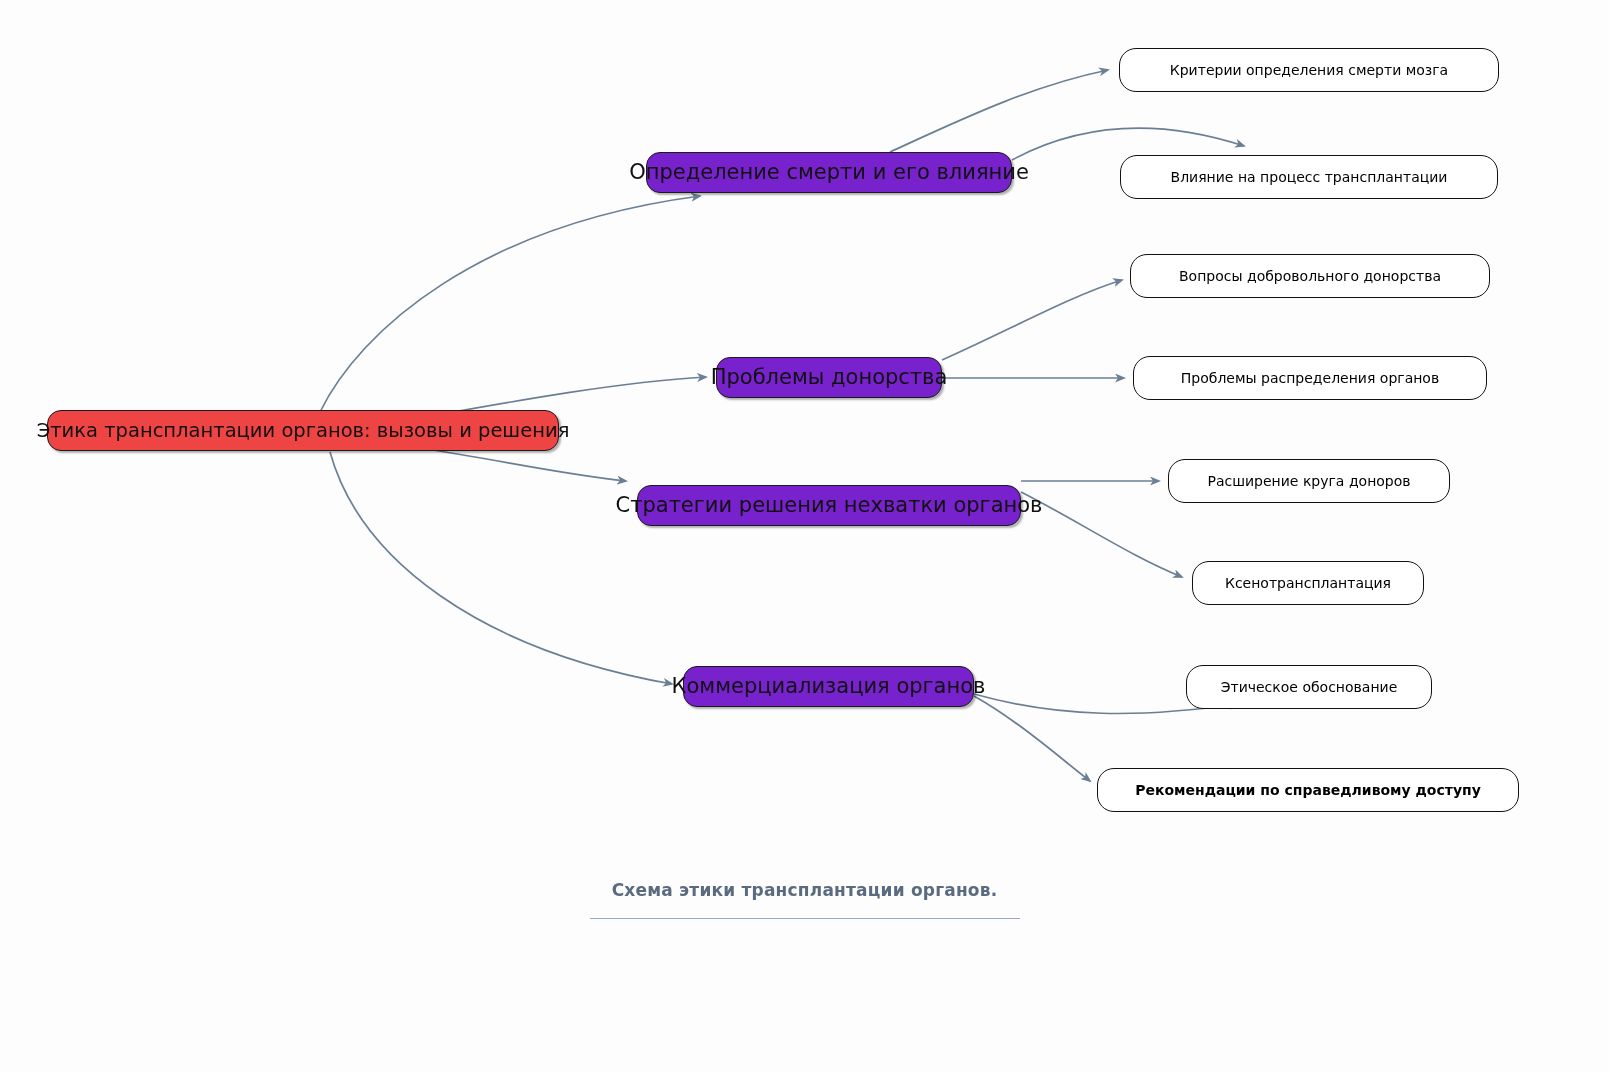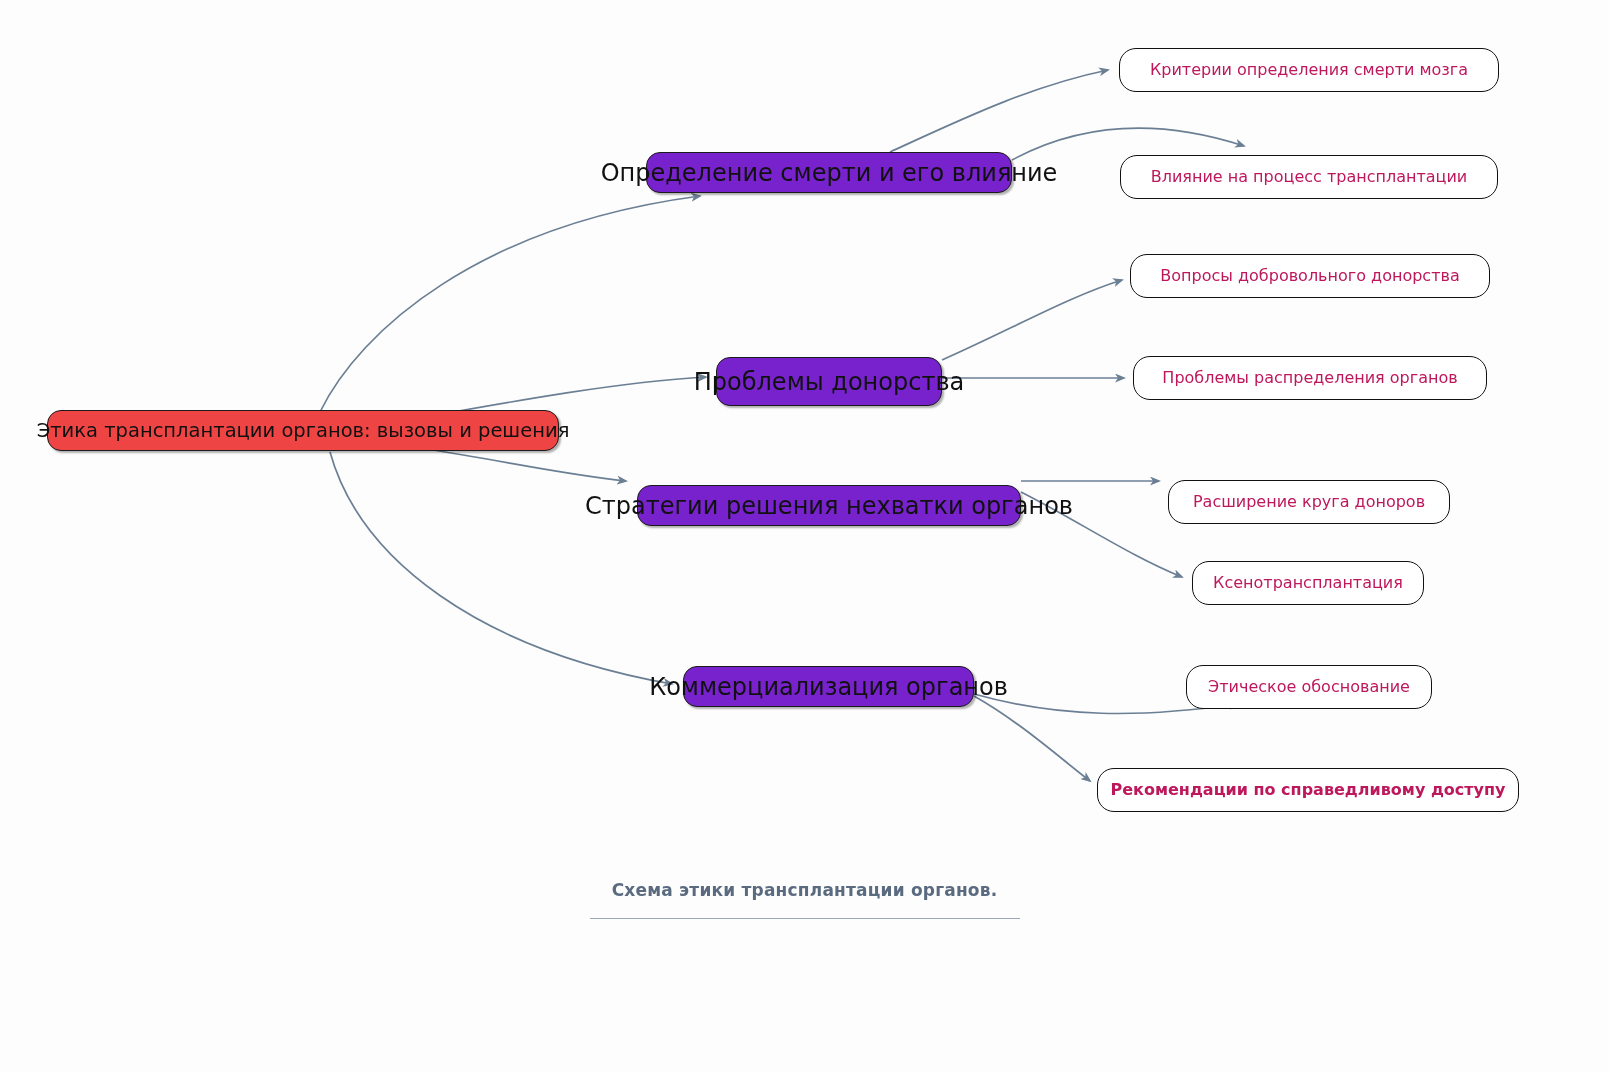--- a/index.html
+++ b/index.html
@@ -41,28 +41,28 @@
     background: #ef4444;
     border: 1.6px solid #1b1b1b;
     color: #111111;
     font-size: 19.5px;
     box-shadow: 2px 2px 2px rgba(0,0,0,0.30);
   }
   .node-branch {
     background: #7722cc;
     border: 1.6px solid #1b1b1b;
     color: #111111;
-    font-size: 24px;
+    font-size: 21px;
     box-shadow: 2px 2px 2px rgba(0,0,0,0.30);
   }
   .node-leaf {
     background: #ffffff;
     border: 1.7px solid #111111;
-    color: #be185d;
-    font-size: 16px;
+    color: #000000;
+    font-size: 14px;
     border-radius: 17px;
   }
   #footer {
     position: absolute;
     left: 0;
     top: 880px;
     width: 1609px;
     text-align: center;
   }
   .caption {
@@ -118,33 +118,33 @@
       </div>
       <div class="node node-branch" style="left: 646px; top: 152px; width: 366px; height: 41px;">
         <span class="node-label">Определение смерти и его влияние</span>
       </div>
       <div class="node node-leaf" style="left: 1119px; top: 48px; width: 380px; height: 44px;">
         <span class="node-label">Критерии определения смерти мозга</span>
       </div>
       <div class="node node-leaf" style="left: 1120px; top: 155px; width: 378px; height: 44px;">
         <span class="node-label">Влияние на процесс трансплантации</span>
       </div>
-      <div class="node node-branch" style="left: 716px; top: 357px; width: 226px; height: 49px;">
+      <div class="node node-branch" style="left: 716px; top: 357px; width: 226px; height: 41px;">
         <span class="node-label">Проблемы донорства</span>
       </div>
       <div class="node node-leaf" style="left: 1130px; top: 254px; width: 360px; height: 44px;">
         <span class="node-label">Вопросы добровольного донорства</span>
       </div>
       <div class="node node-leaf" style="left: 1133px; top: 356px; width: 354px; height: 44px;">
         <span class="node-label">Проблемы распределения органов</span>
       </div>
       <div class="node node-branch" style="left: 637px; top: 485px; width: 384px; height: 41px;">
         <span class="node-label">Стратегии решения нехватки органов</span>
       </div>
-      <div class="node node-leaf" style="left: 1168px; top: 459px; width: 282px; height: 44px; margin-top: 21px;">
+      <div class="node node-leaf" style="left: 1168px; top: 459px; width: 282px; height: 44px;">
         <span class="node-label">Расширение круга доноров</span>
       </div>
       <div class="node node-leaf" style="left: 1192px; top: 561px; width: 232px; height: 44px;">
         <span class="node-label">Ксенотрансплантация</span>
       </div>
       <div class="node node-branch" style="left: 683px; top: 666px; width: 291px; height: 41px;">
         <span class="node-label">Коммерциализация органов</span>
       </div>
       <div class="node node-leaf" style="left: 1186px; top: 665px; width: 246px; height: 44px;">
         <span class="node-label">Этическое обоснование</span>

